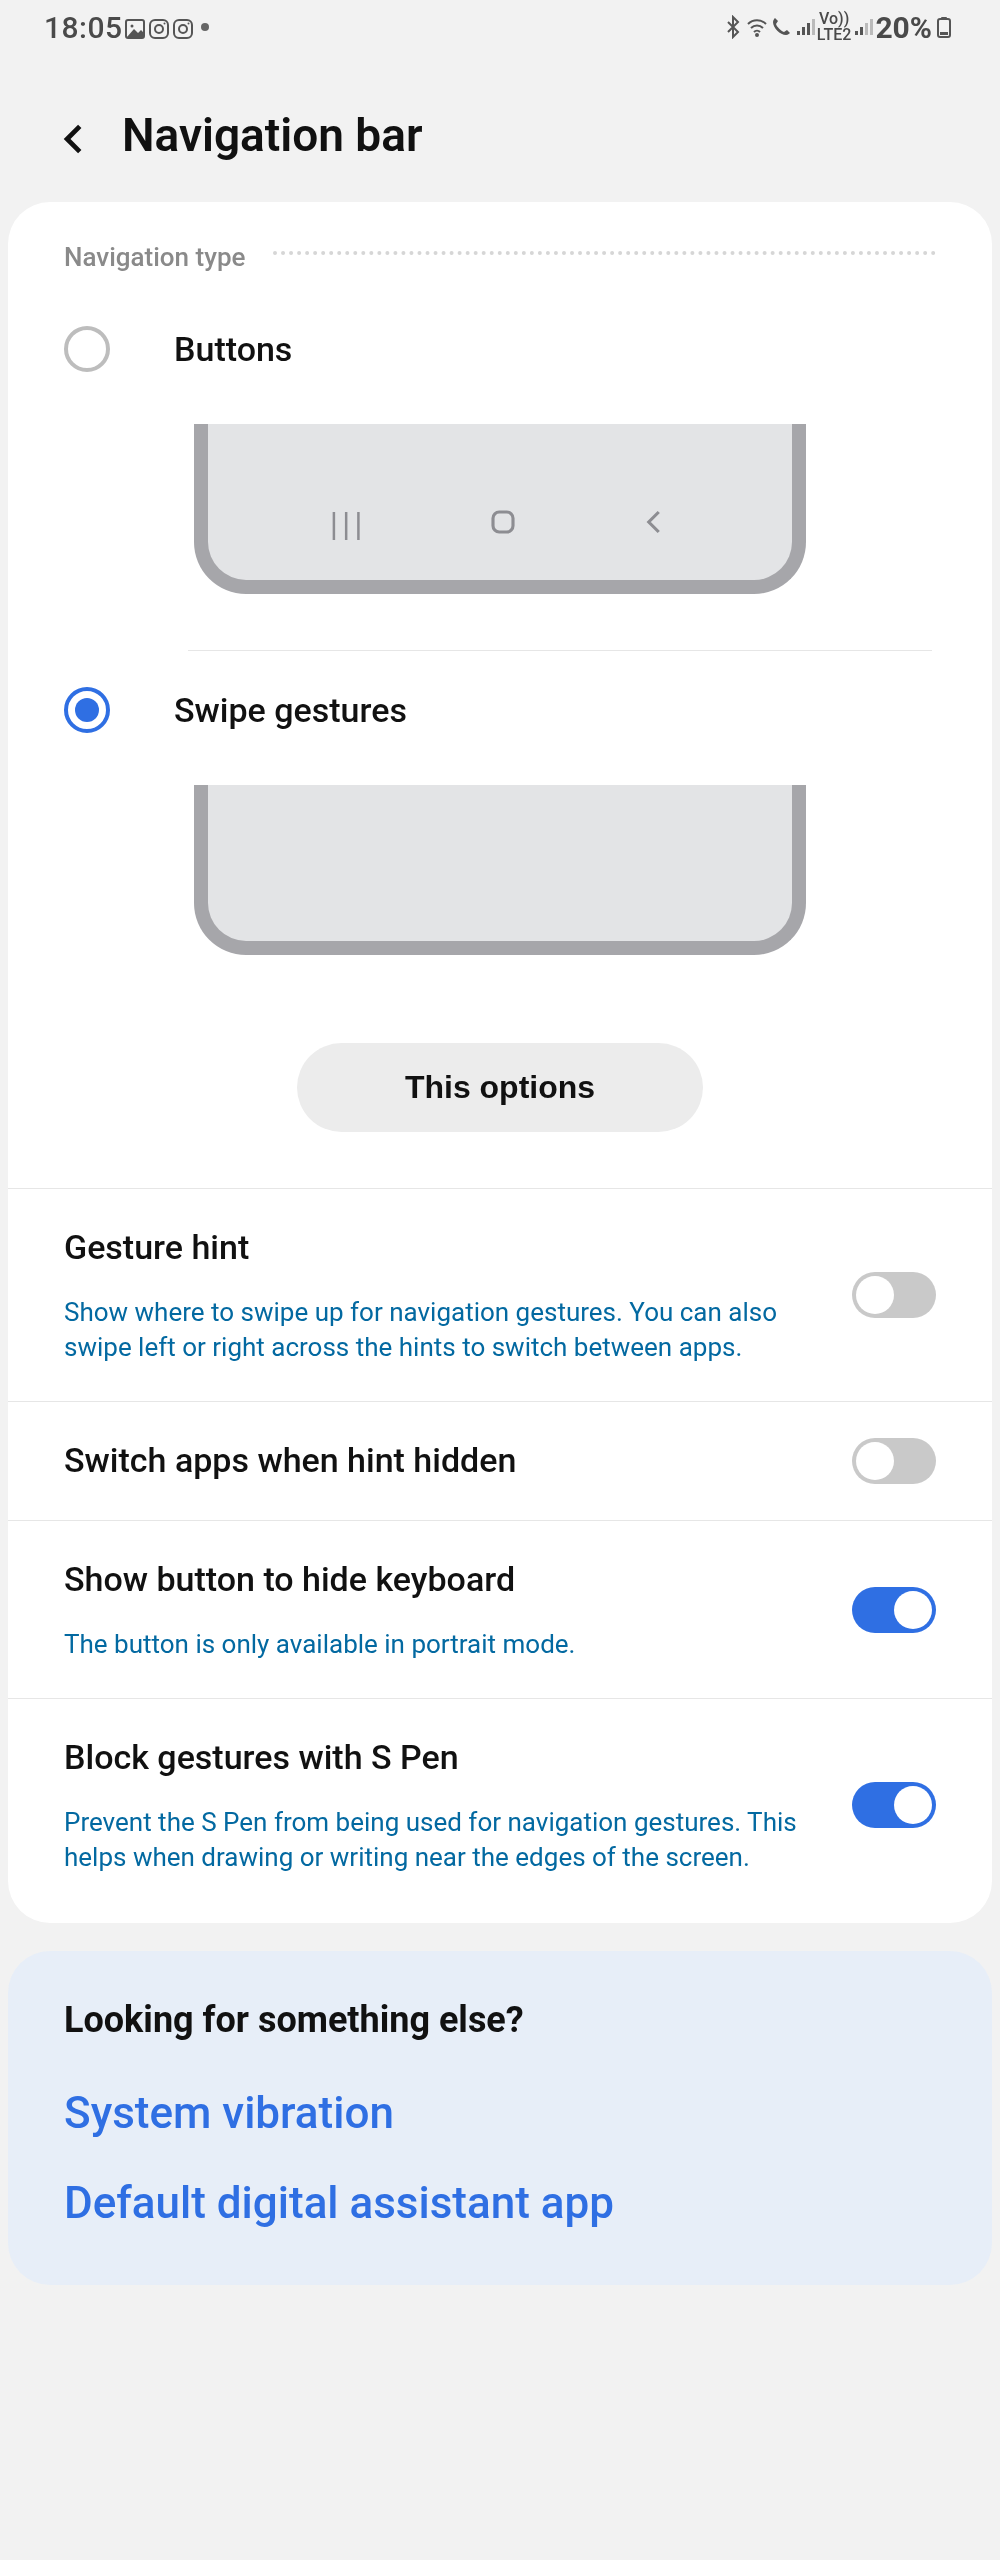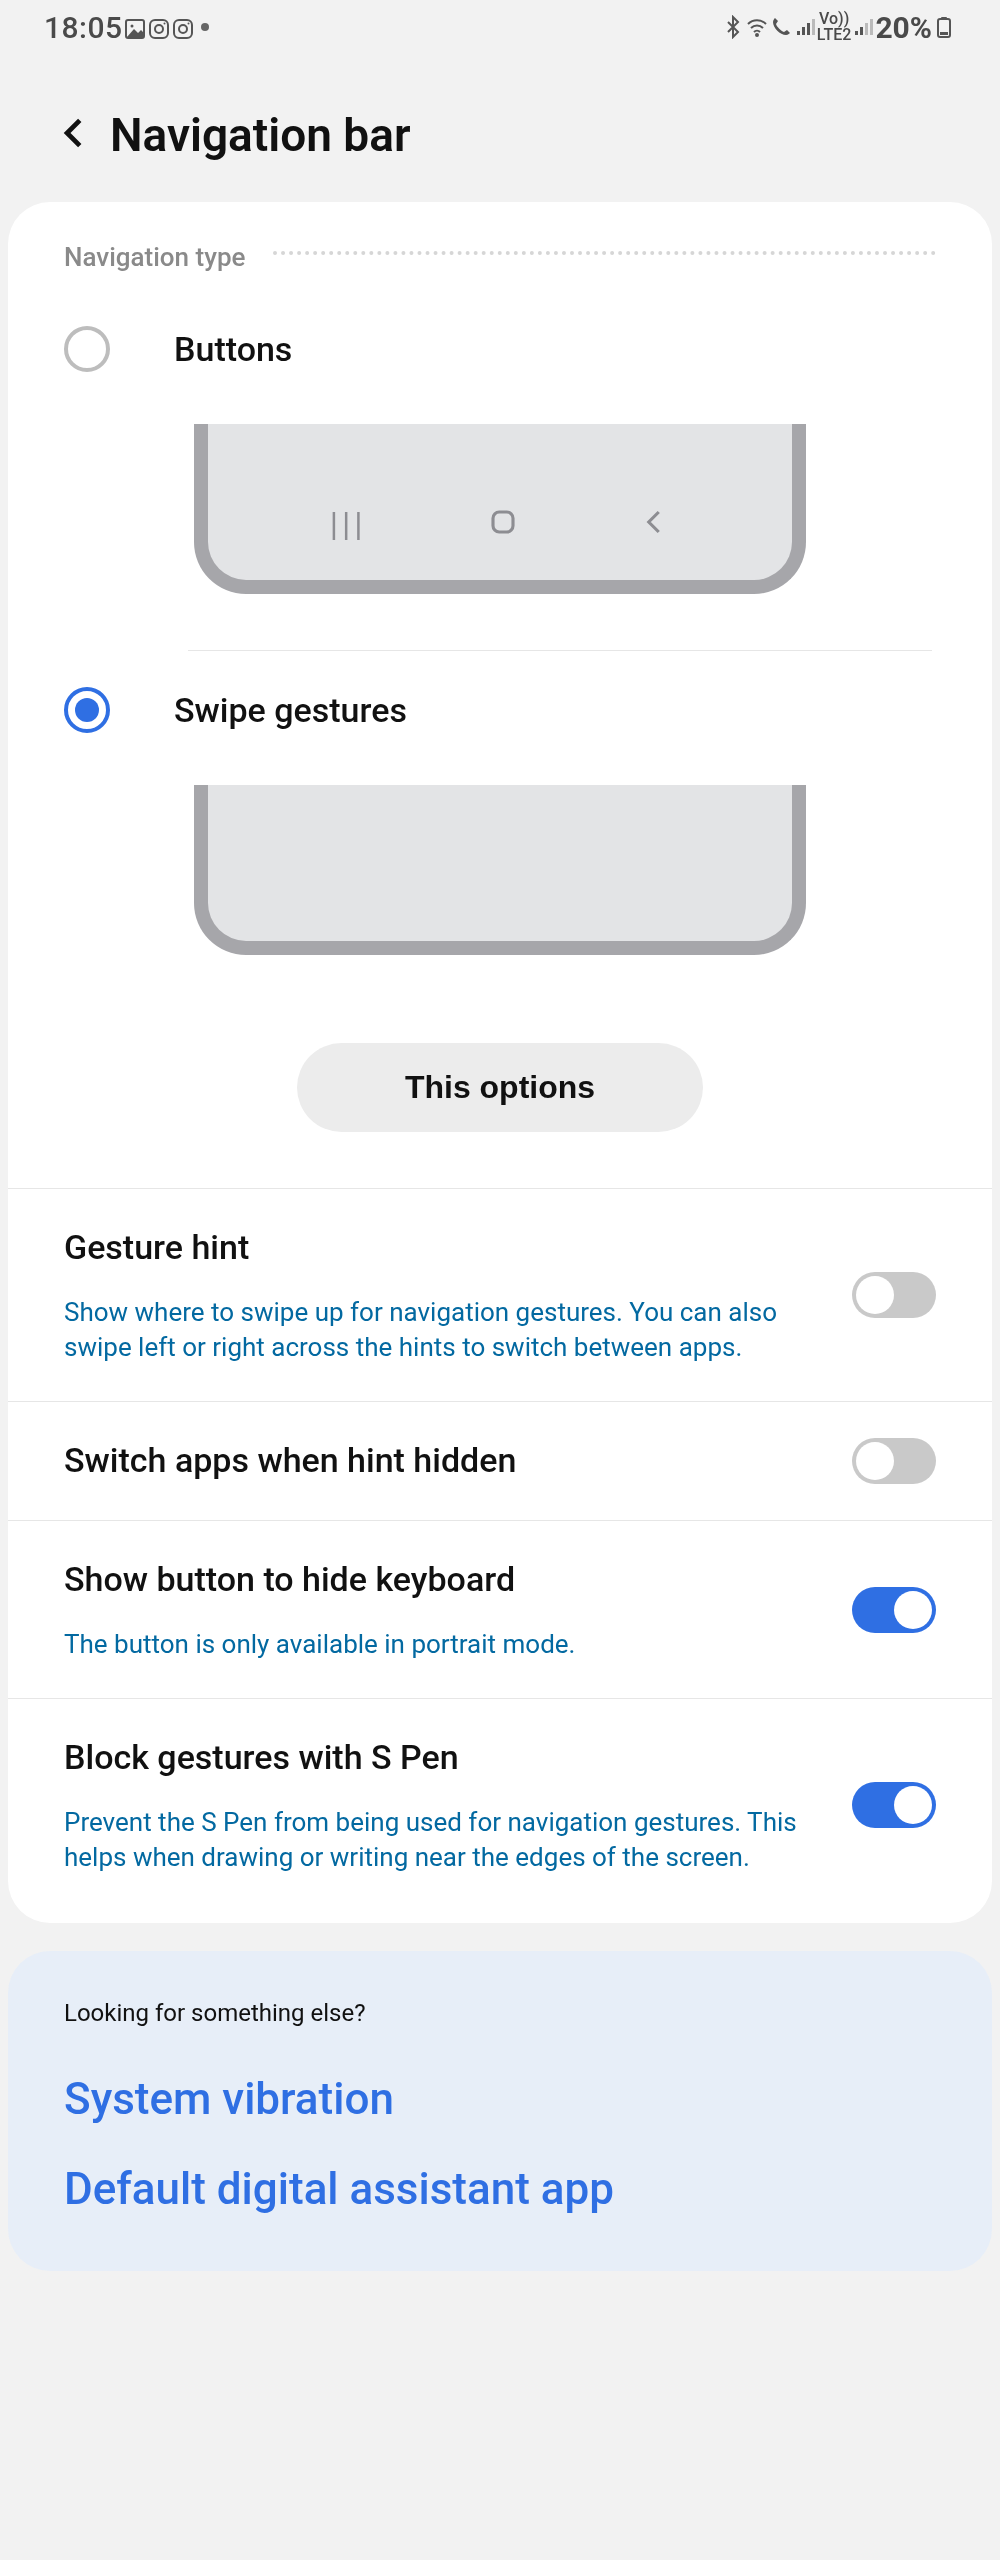--- a/index.html
+++ b/index.html
@@ -23,22 +23,22 @@
   }
   .status-left { display: flex; align-items: center; }
   .status-right { margin-left: auto; display: flex; align-items: center; gap: 0; font-size: 24px;}
   .status-icon-sm { width: 24px; height: 24px; display:inline-block; }
   .status-dot { width: 8px; height: 8px; border-radius: 4px; background:#666; display:inline-block; margin-left:6px;}
   .status-time { font-size: 30px; font-weight: 500; letter-spacing: 0.5px; }
 
   
   .header {
     display: flex;
-    align-items: center;
-    gap: 16px;
+    align-items: flex-end;
+    gap: 28px;
     padding: 54px 68px 40px 56px;
   }
   .back-chevron svg { width: 38px; height: 38px; stroke:#111; stroke-width:3; fill:none; }
   .page-title { font-size: 46px; font-weight: 600; color:#111; }
 
   
   .card {
     background: #fff;
     border-radius: 42px;
     margin: 0 8px;
@@ -128,21 +128,21 @@
   .switch.on { background:#2f6fe3; }
   .switch.on::after { left:42px; }
 
   
   .footer-panel {
     margin: 28px 8px 12px 8px;
     background:#e7eef8;
     border-radius: 42px;
     padding: 48px 56px 56px 56px;
   }
-  .footer-title { font-size: 24px; font-weight:400; color:#111; margin-bottom: 46px;}
+  .footer-title { font-size: 36px; font-weight:700; color:#111; margin-bottom: 46px;}
   .footer-link { font-size: 44px; font-weight:500; color:#2f6fe3; margin-bottom: 38px; display:block;}
   .footer-link:last-child{ margin-bottom:0;}
 </style>
 </head>
 <body>
 
 <div class="status-bar">
   <div class="status-left">
     <span class="status-time">18:05</span>
     <span class="status-icon-sm">

